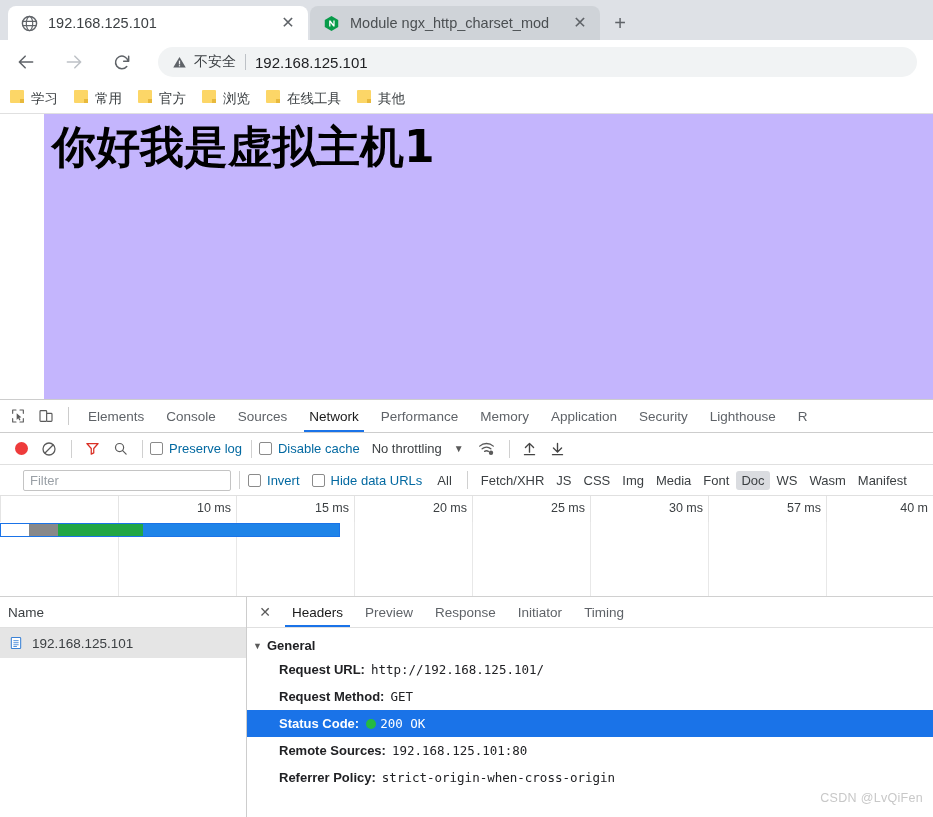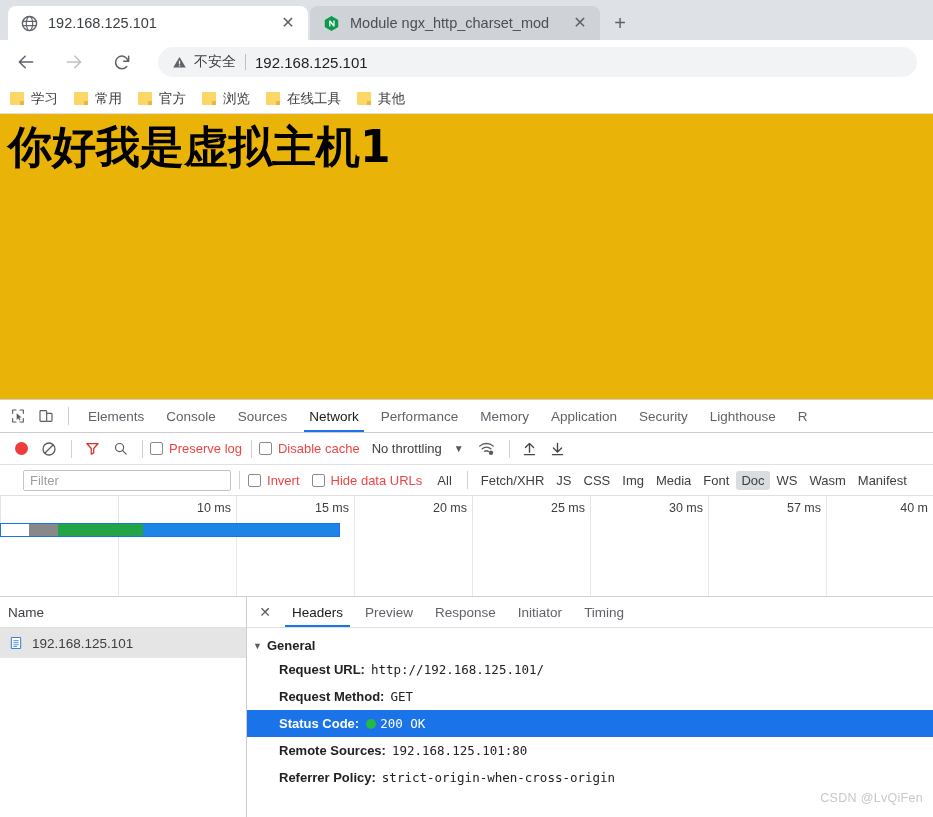--- a/index.html
+++ b/index.html
@@ -32,46 +32,46 @@
   .omnibox {
     flex: 1 1 auto; height: 30px; background: #f1f3f4; border-radius: 16px;
     display: flex; align-items: center; padding: 0 14px; margin-left: 6px; margin-right: 8px;
   }
   .warn-icon { margin-right: 7px; color: #5f6368; display: flex; align-items: center; }
   .warn-text { font-size: 14px; color: #3c4043; white-space: nowrap; }
   .omni-sep { width: 1px; height: 16px; background: #bdc1c6; margin: 0 9px; }
   .omni-url { font-size: 15px; color: #202124; white-space: nowrap; }
 
   .bookmarks { height: 30px; background: #fff; display: flex; align-items: center; padding: 0 10px; border-bottom: 1px solid #e0e0e0; }
-  .bm { display: flex; align-items: center; margin-right: 16px; font-size: 13.5px; color: #3c4043; }
+  .bm { display: flex; align-items: flex-start; margin-right: 16px; font-size: 13.5px; color: #3c4043; }
   .bm-folder {
     width: 14px; height: 13px; margin-right: 7px; flex: 0 0 14px;
     background: #fcd667; border-radius: 1px 1px 2px 1px; position: relative;
   }
   .bm-folder::after { content: ""; position: absolute; right: 0; bottom: 0; width: 4px; height: 4px; background: #e8b93c; }
 
   
-  .viewport { height: 294px; background: #eab308; padding: 8px 0 0 8px; }
+  .viewport { height: 294px; background: #c4b5fd; padding: 8px 0 0 8px; margin-left: 44px; }
   .page-h1 { font-size: 44px; font-weight: bold; color: #000; font-family: "DejaVu Sans", sans-serif; line-height: 1.15; letter-spacing: 0px; }
 
   
   .devtools { position: absolute; left: 0; top: 399px; width: 933px; height: 418px; background: #fff; border-top: 1px solid #cdcdcd; display: flex; flex-direction: column; }
 
   .dt-tabbar { height: 33px; display: flex; align-items: center; border-bottom: 1px solid #cdcdcd; background: #fff; padding-left: 4px; flex: 0 0 33px; }
   .dt-icon-btn { width: 28px; height: 26px; display: flex; align-items: center; justify-content: center; color: #5a5a5a; }
   .dt-vsep { width: 1px; height: 18px; background: #ccc; margin: 0 8px; }
   .dt-tab { height: 32px; display: flex; align-items: center; padding: 0 11px; font-size: 13.5px; color: #5f6368; position: relative; white-space: nowrap; }
   .dt-tab.active { color: #1a1a1a; }
   .dt-tab.active::after { content: ""; position: absolute; left: 6px; right: 6px; bottom: 0; height: 2px; background: #1a73e8; }
 
   .dt-toolbar { height: 32px; display: flex; align-items: center; border-bottom: 1px solid #e0e0e0; padding-left: 8px; flex: 0 0 32px; }
   .rec-dot { width: 13px; height: 13px; border-radius: 50%; background: #ee3b3b; }
   .tb-btn { width: 26px; height: 26px; display: flex; align-items: center; justify-content: center; color: #5a5a5a; margin-right: 2px; }
   .tb-sep { width: 1px; height: 18px; background: #d0d0d0; margin: 0 7px; }
-  .cb-wrap { display: flex; align-items: center; font-size: 13px; color: #ef4444; margin-right: 2px; white-space: nowrap; }
+  .cb-wrap { display: flex; align-items: center; font-size: 13px; color: #0369a1; margin-right: 2px; white-space: nowrap; }
   .cb-box { width: 13px; height: 13px; border: 1px solid #8b8b8b; border-radius: 2px; background: #fff; margin-right: 6px; flex: 0 0 13px; }
   .throttle { font-size: 13px; color: #3c4043; margin-left: 10px; white-space: nowrap; }
   .caret-dn { margin-left: 12px; color: #5a5a5a; font-size: 10px; }
 
   .dt-filterbar { height: 31px; display: flex; align-items: center; border-bottom: 1px solid #e0e0e0; flex: 0 0 31px; justify-content: center; }
   .filter-input { width: 208px; height: 21px; border: 1px solid #c4c4c4; border-radius: 2px; margin-left: 4px; display: flex; align-items: center; padding: 0 6px; font-size: 13px; color: #9aa0a6; background: #fff; }
   .fb-sep { width: 1px; height: 18px; background: #d0d0d0; margin: 0 8px; }
   .ftype { font-size: 13px; color: #3c4043; padding: 2px 5px; border-radius: 3px; margin-right: 2px; white-space: nowrap; }
   .ftype.sel { background: #dadce0; }
 

